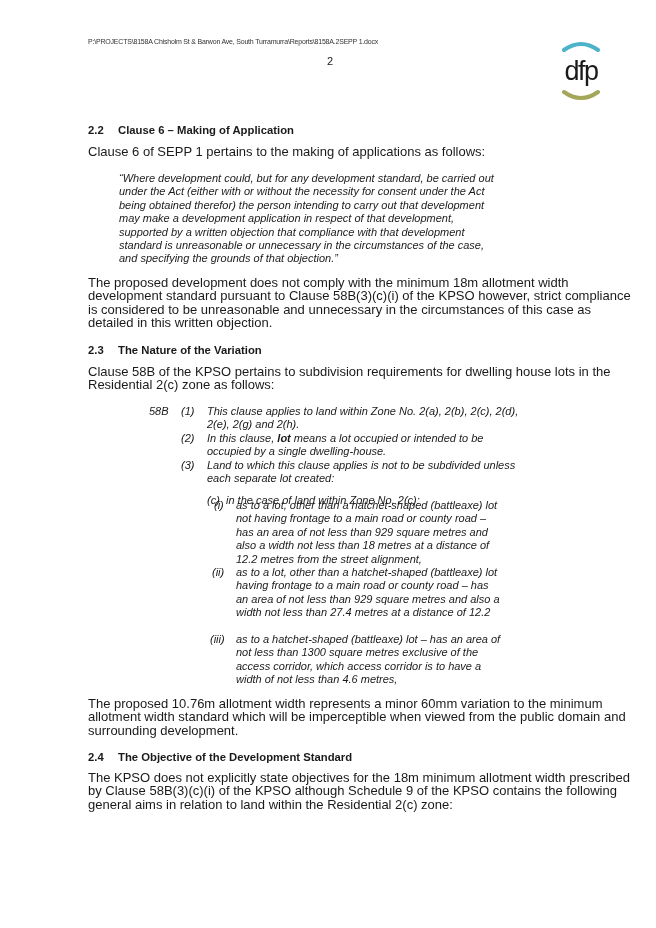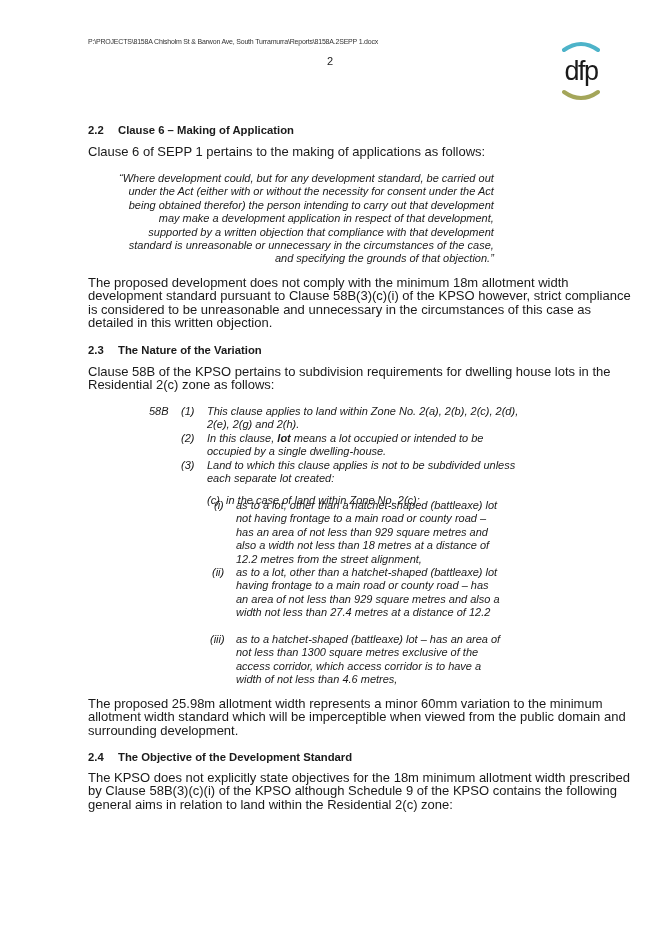--- a/index.html
+++ b/index.html
@@ -7,21 +7,21 @@
          font-family: "Liberation Sans", sans-serif; color: #1a1a1a; }
   .abs { position: absolute; }
   .path { left: 88px; top: 38px; font-size: 7px; letter-spacing: -0.2px; color: #333; white-space: nowrap; }
   .pagenum { left: 327px; top: 55px; font-size: 11px; color: #222; }
   .logo { left: 558px; top: 36px; width: 46px; height: 68px; }
   .h { font-size: 11.3px; font-weight: bold; white-space: nowrap; }
   .h .num { display: inline-block; width: 30px; }
   .p { font-size: 13px; line-height: 13.4px; width: 500px; }
   .p div { white-space: nowrap; }
   .q { font-size: 11px; line-height: 13.4px; font-style: italic; }
-  .q div { white-space: nowrap; text-align: right; }
+  .q div { white-space: nowrap; }
   .it { font-size: 11px; line-height: 13.4px; font-style: italic; white-space: nowrap; }
   b.lot { font-weight: bold; }
 </style>
 </head>
 <body>
 
 <div class="abs path">P:\PROJECTS\8158A Chisholm St &amp; Barwon Ave, South Turramurra\Reports\8158A.2SEPP 1.docx</div>
 <div class="abs pagenum">2</div>
 
 <div class="abs logo">
@@ -105,21 +105,21 @@
 
 <div class="abs it" style="left:210px; top:633px;text-align:center;">(iii)</div>
 <div class="abs it" style="left:236px; top:633px;">
   <div>as to a hatchet-shaped (battleaxe) lot – has an area of</div>
   <div>not less than 1300 square metres exclusive of the</div>
   <div>access corridor, which access corridor is to have a</div>
   <div>width of not less than 4.6 metres,</div>
 </div>
 
 <div class="abs p" style="left:88px; top:697px;">
-  <div>The proposed 25.98m allotment width represents a minor 60mm variation to the minimum</div>
+  <div>The proposed 10.76m allotment width represents a minor 60mm variation to the minimum</div>
   <div>allotment width standard which will be imperceptible when viewed from the public domain and</div>
   <div>surrounding development.</div>
 </div>
 
 <div class="abs h" style="left:88px; top:751px;">
   <span class="num">2.4</span><span>The Objective of the Development Standard</span>
 </div>
 <div class="abs p" style="left:88px; top:771px;">
   <div>The KPSO does not explicitly state objectives for the 18m minimum allotment width prescribed</div>
   <div>by Clause 58B(3)(c)(i) of the KPSO although Schedule 9 of the KPSO contains the following</div>

